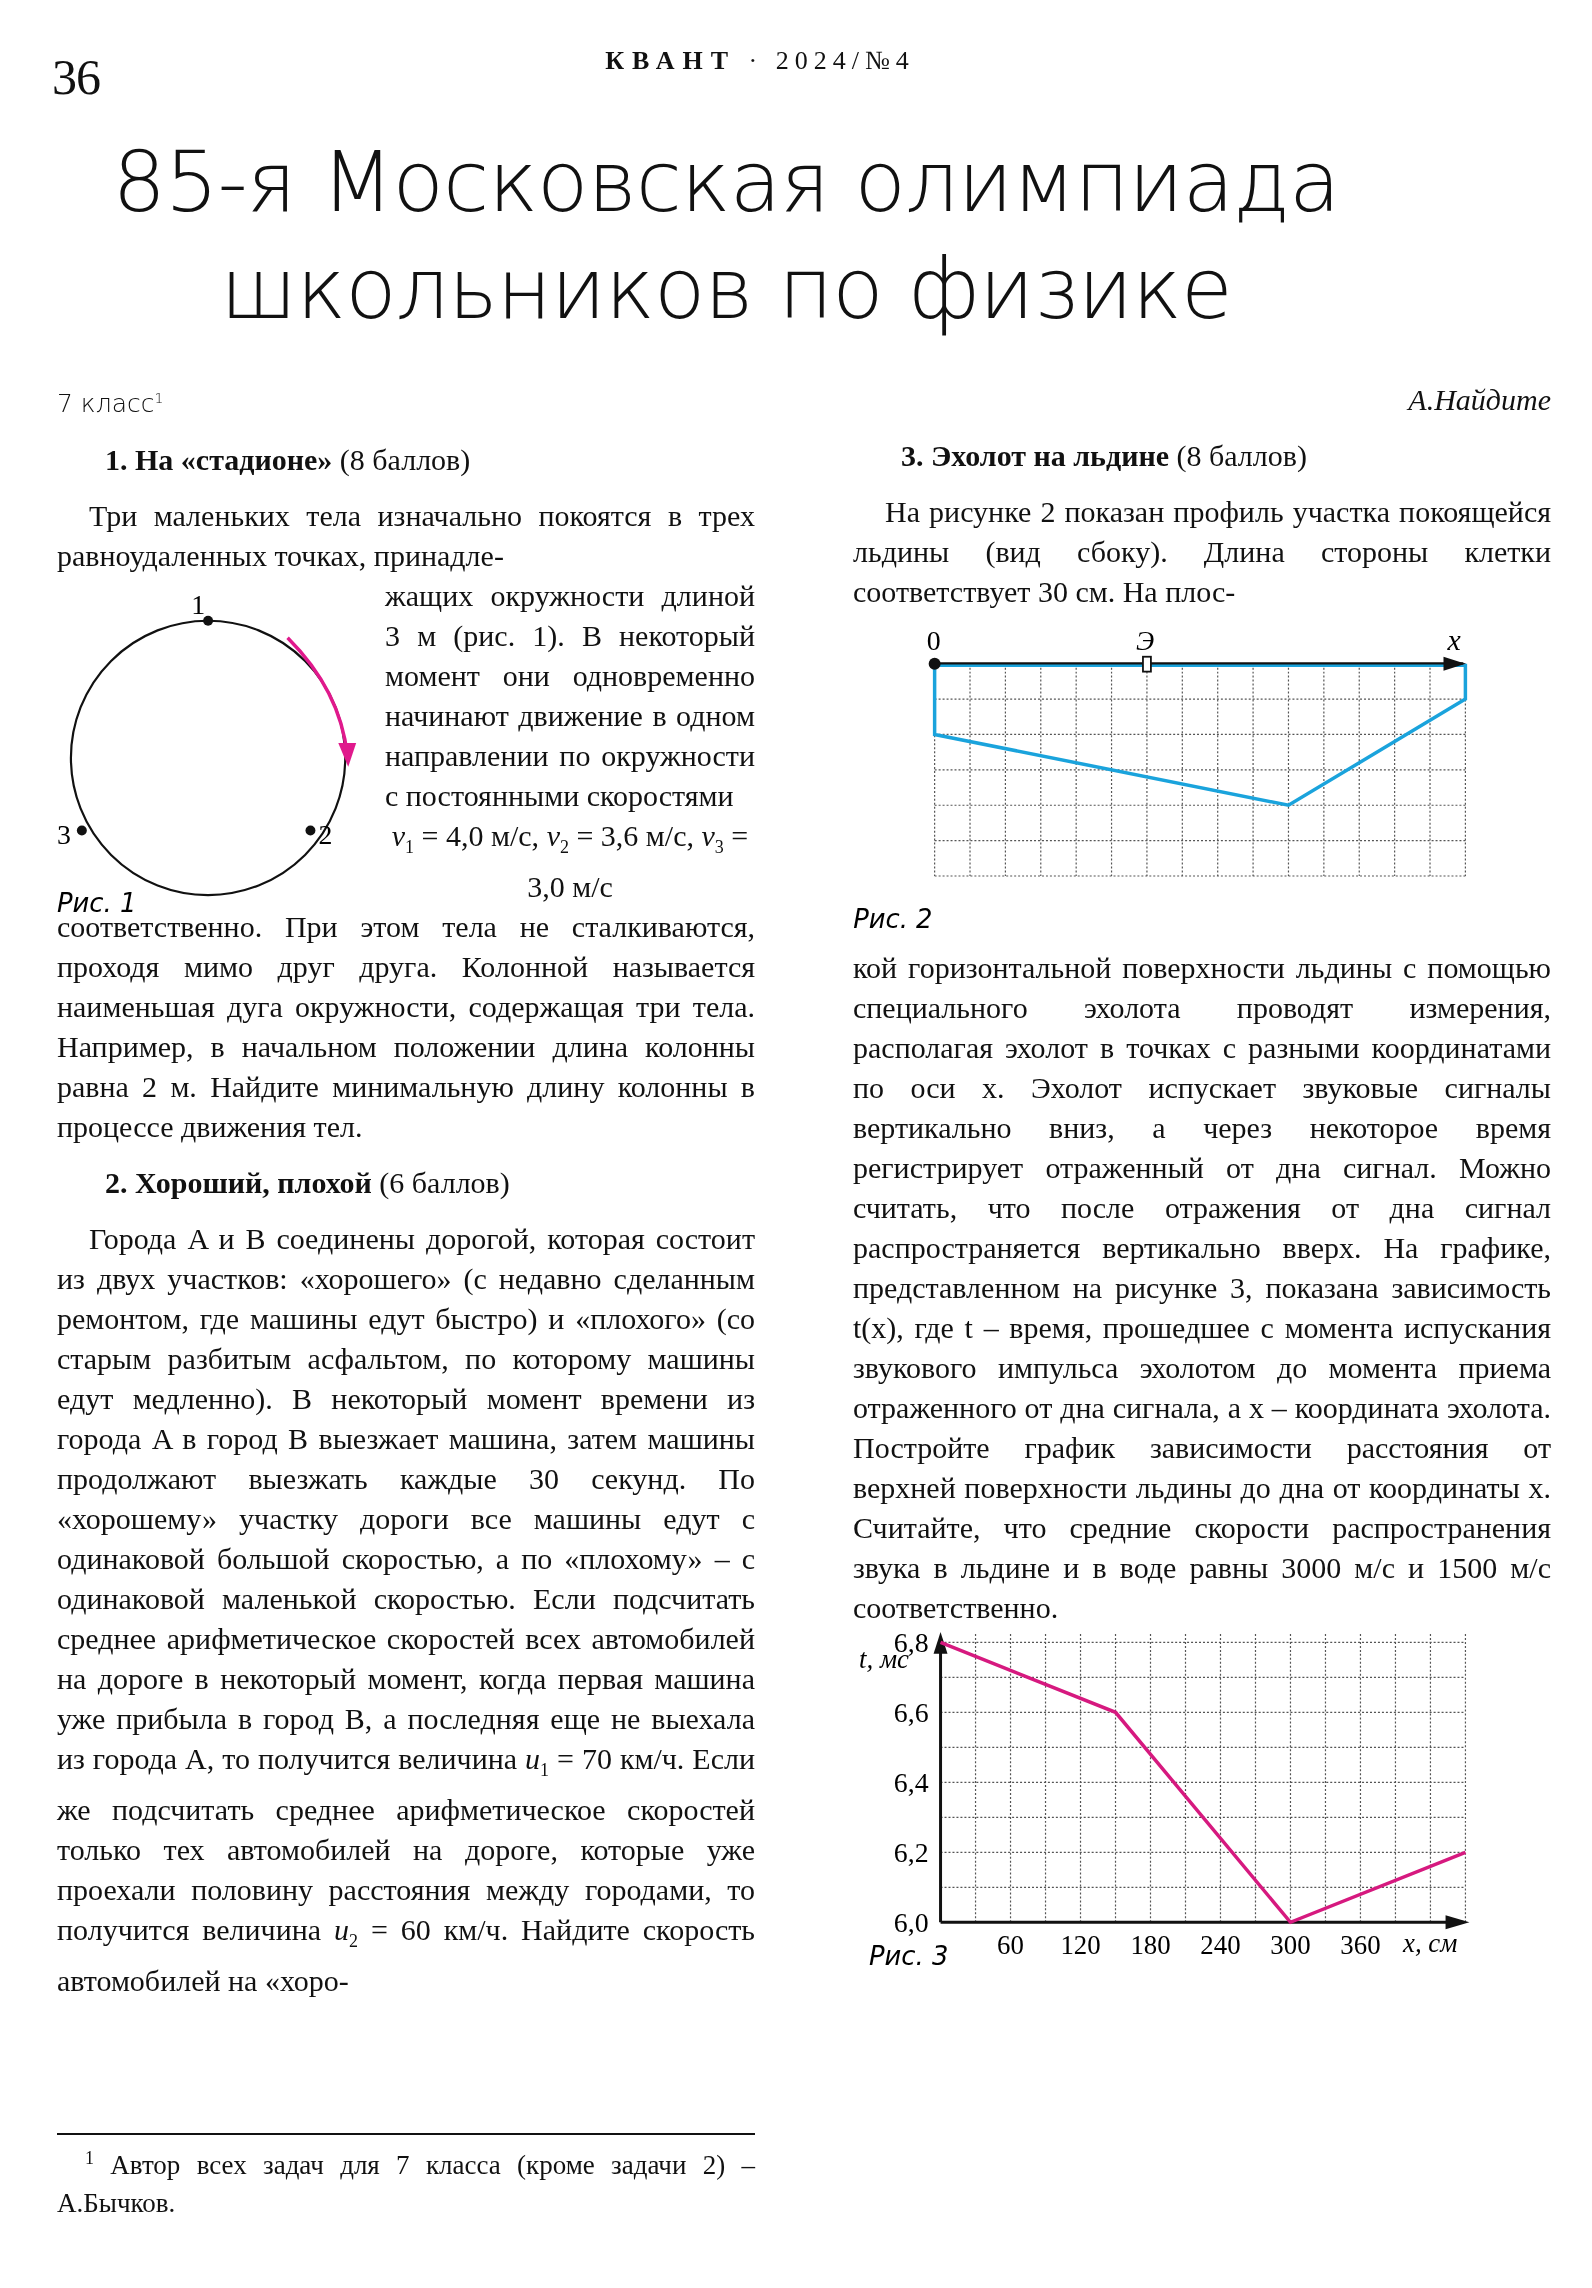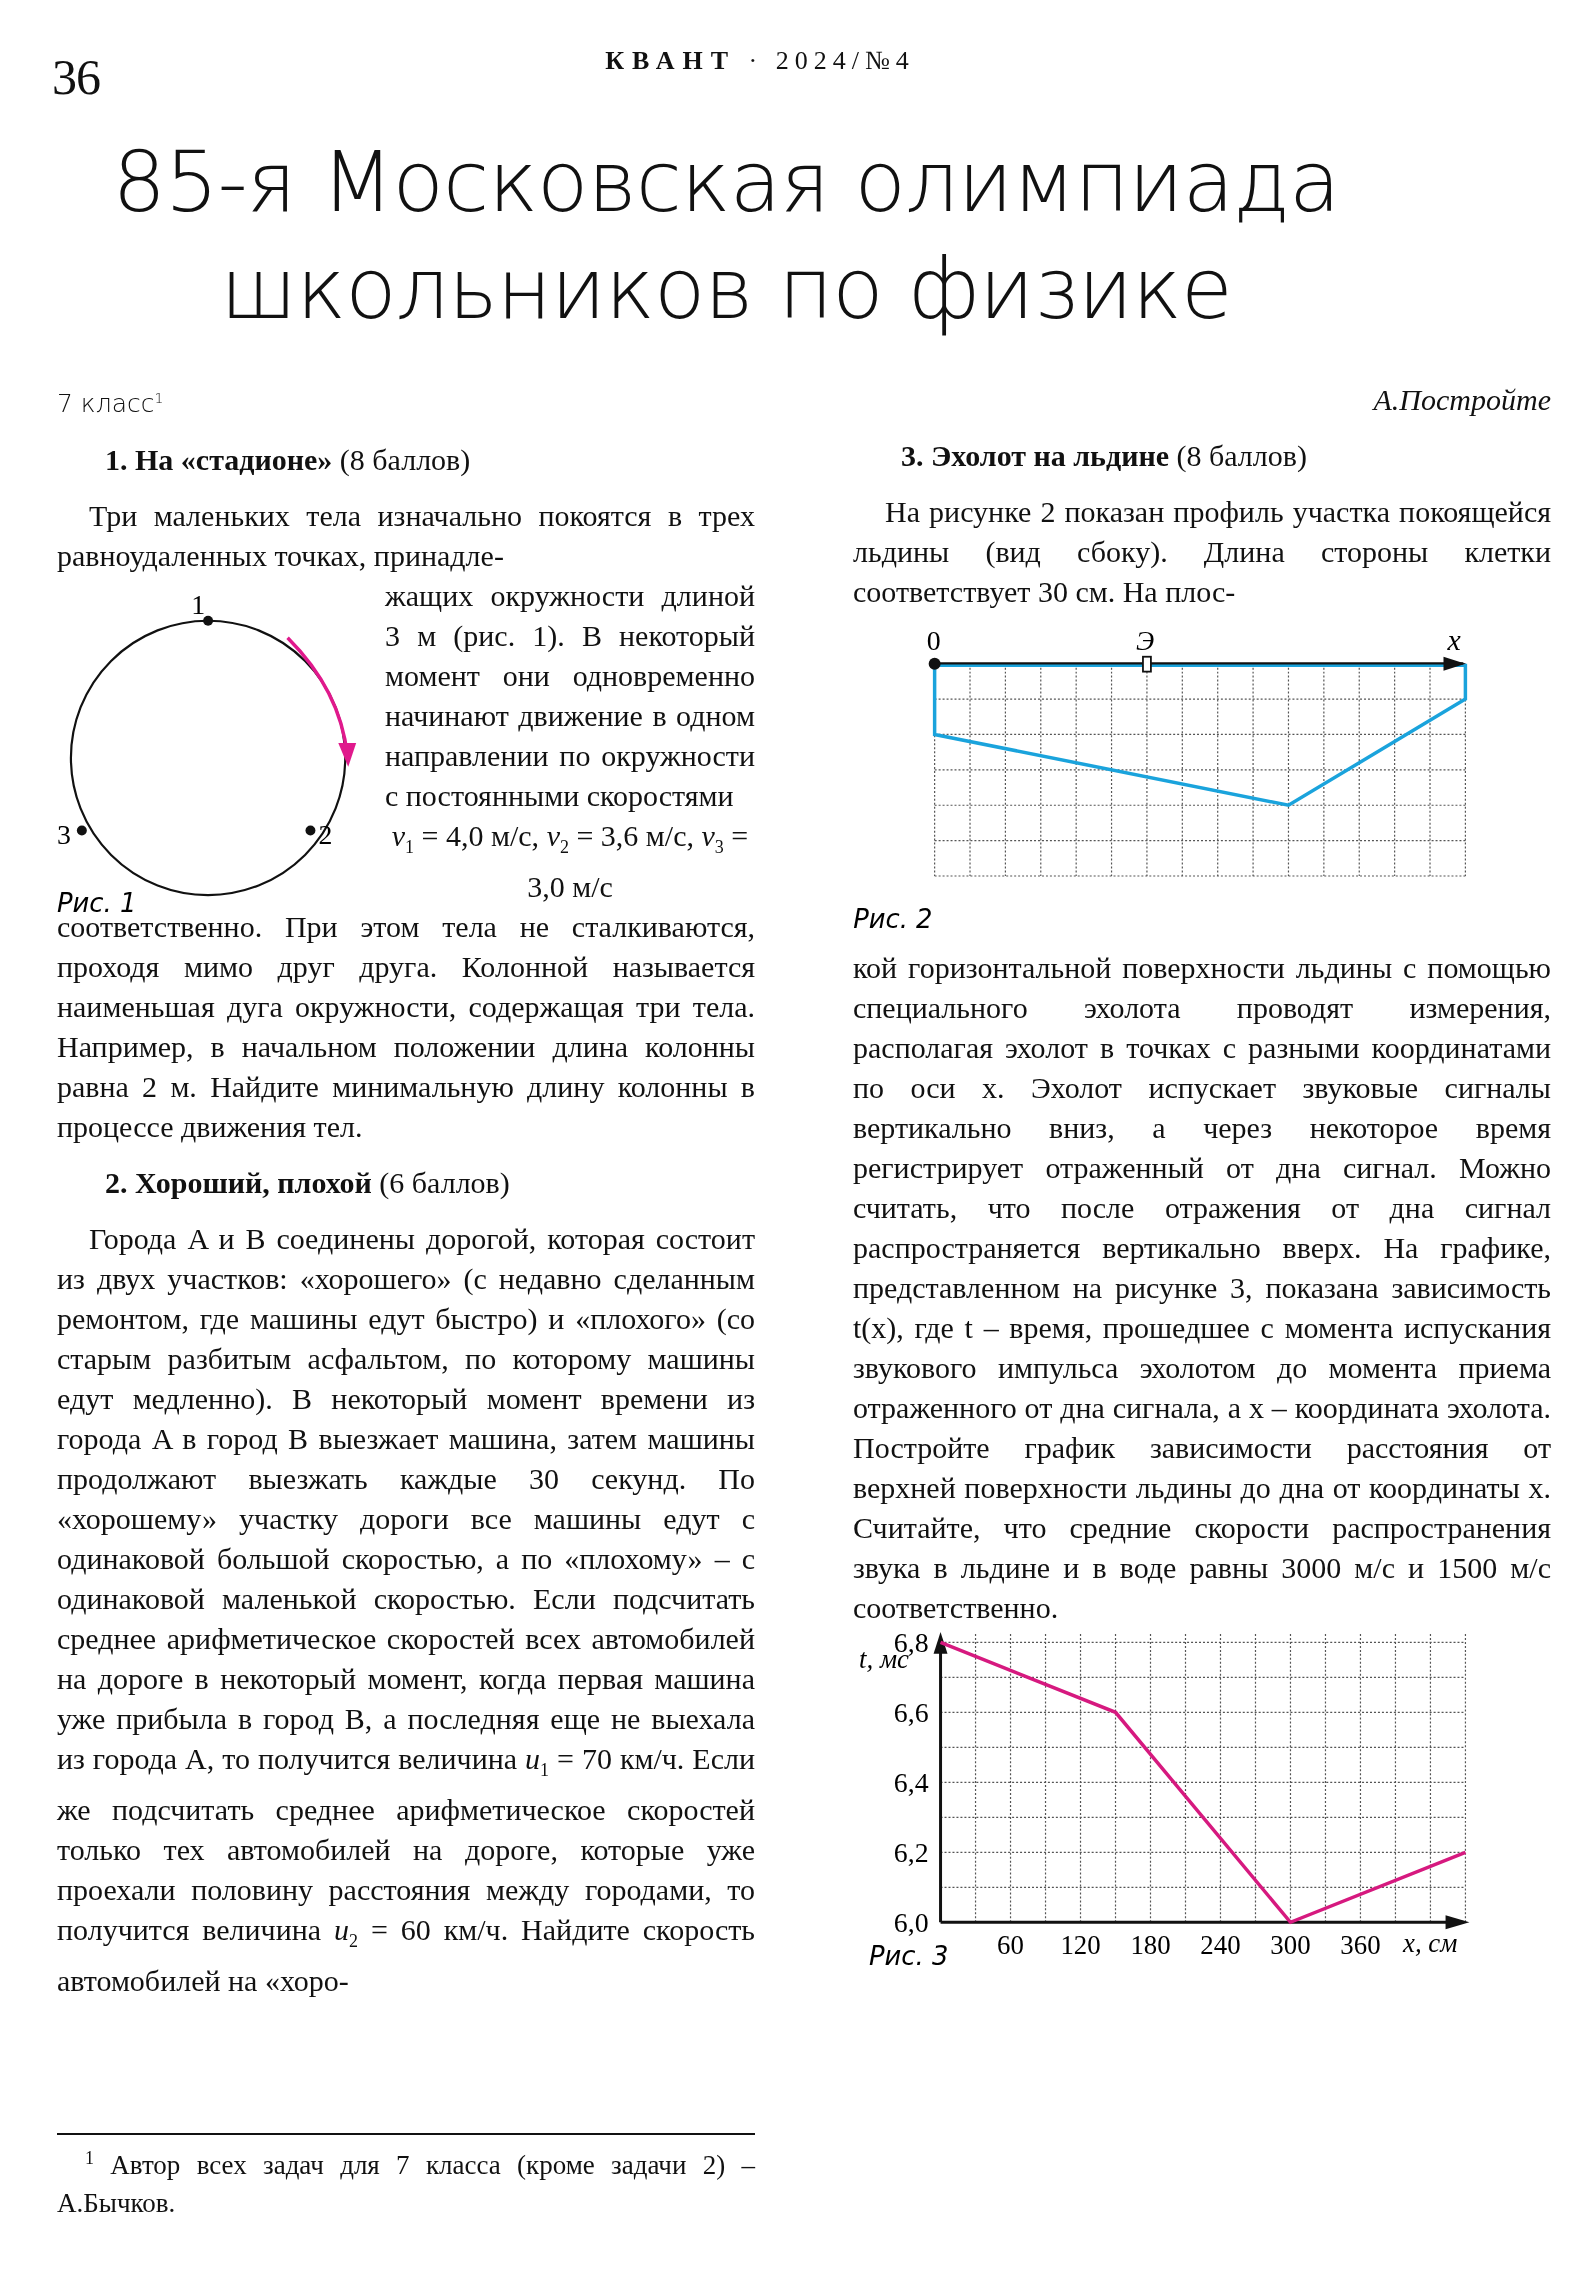--- a/index.html
+++ b/index.html
@@ -90,21 +90,21 @@
   </p>
 </div>
 
 <div id="footnote-rule"></div>
 <div id="footnote" class="serif">
   <sup style="font-size:18px;margin-left:28px;">1</sup>
   <span>Автор всех задач для 7 класса (кроме задачи 2) – А.Бычков.</span>
 </div>
 
 <div id="right-col" class="col serif">
-  <p class="author">А.Постройте</p>
+  <p class="author">А.Найдите</p>
   <p class="ph" style="margin-top:16px;">
     <b>3.</b>
     <b>Эхолот на льдине</b>
     <span>(8 баллов)</span>
   </p>
   <p class="para">На рисунке 2 показан профиль участка покоящейся льдины (вид сбоку). Длина стороны клетки соответствует 30 см. На плос-</p>
 
   <svg id="fig2" width="698" height="328" style="display:block;font-size:30.5px" viewBox="0 0 702 330">
     <g id="fig2-grid">
         <line x1="82" y1="52" x2="82" y2="265.6" stroke="#555" stroke-width="1.2" stroke-dasharray="2,2"></line>

